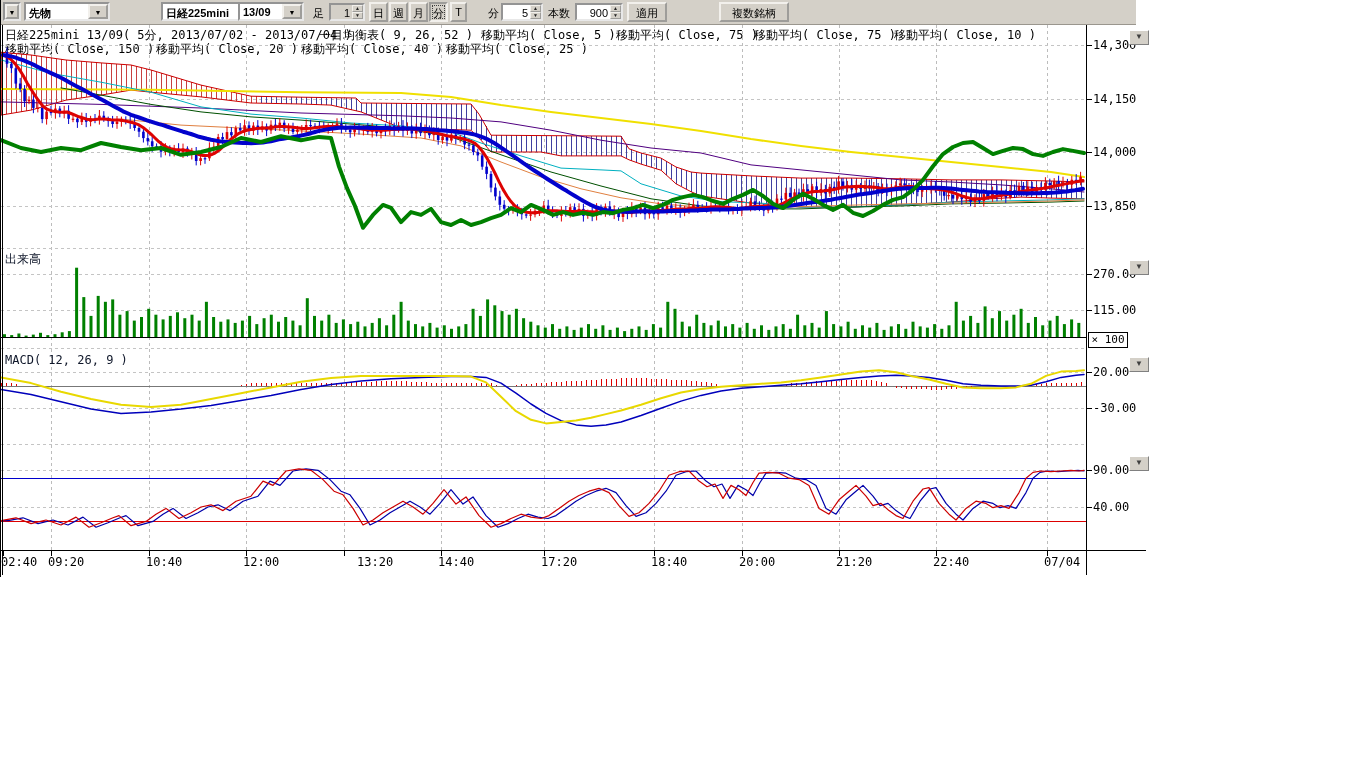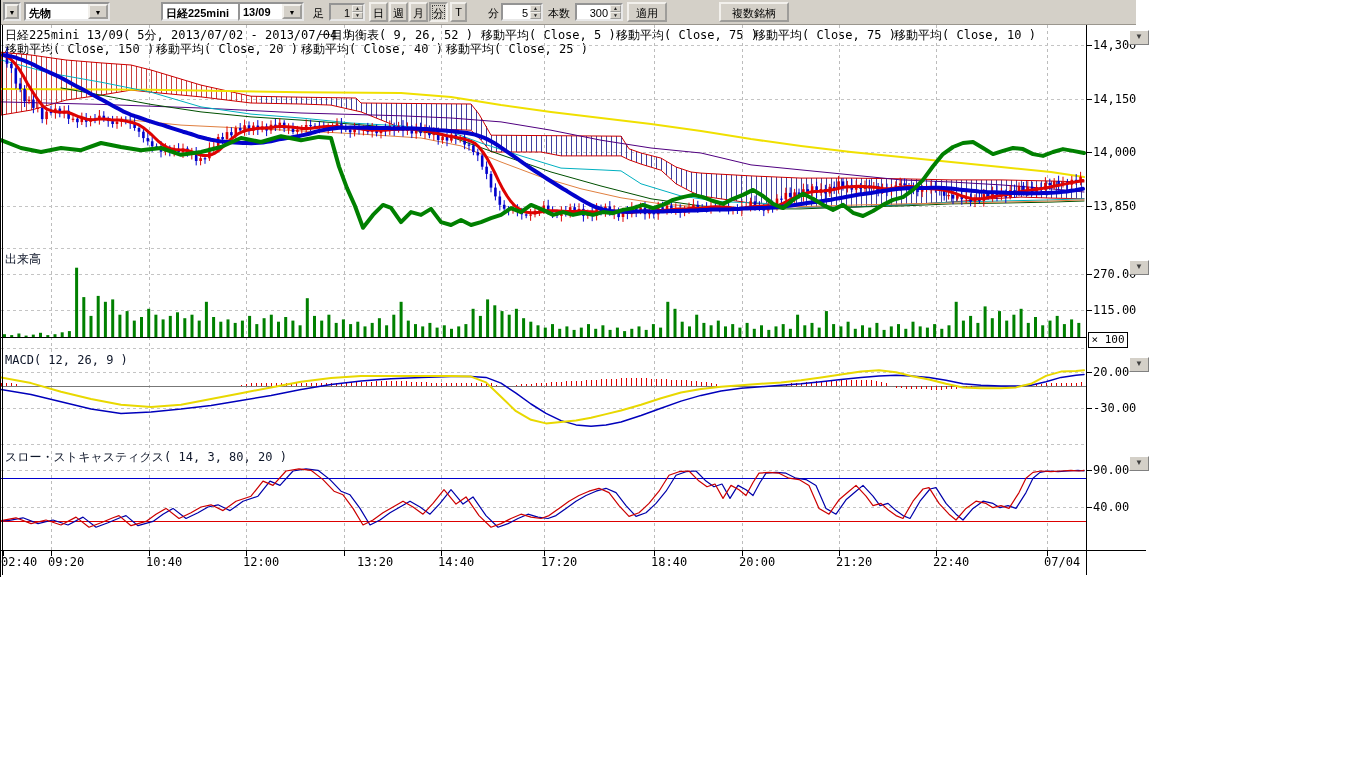--- a/index.html
+++ b/index.html
@@ -77,33 +77,32 @@
     <span class="tlabel" style="left:487px;">分</span>
     <div class="spin" style="left:500px;width:42px;">
       <div class="val">5</div>
       <div class="ud">
         <div>▲</div>
         <div>▼</div>
       </div>
     </div>
     <span class="tlabel" style="left:547px;">本数</span>
     <div class="spin" style="left:574px;width:48px;">
-      <div class="val">300</div>
+      <div class="val">900</div>
       <div class="ud">
         <div>▲</div>
         <div>▼</div>
       </div>
     </div>
     <div class="btn" style="left:626px;width:40px;">適用</div>
     <div class="btn" style="left:718px;width:70px;">複数銘柄</div>
   </div>
 
   <div class="panlabel" style="left:4px;top:251px;">出来高</div>
   <div class="panlabel" style="left:4px;top:353px;">MACD( 12, 26, 9 )</div>
-  <div class="panlabel" style="left:4px;top:449px;">スロー・ストキャスティクス( 14, 3, 80, 20 )</div>
   <div class="mult">× 100</div>
 
   <div class="arrowbtn" style="top:30px;"><span>▼</span></div>
   <div class="arrowbtn" style="top:260px;"><span>▼</span></div>
   <div class="arrowbtn" style="top:357px;"><span>▼</span></div>
   <div class="arrowbtn" style="top:456px;"><span>▼</span></div>
 
   <svg width="1149" height="553" viewBox="0 24 1149 553">
       <g>
         <line x1="50" y1="25" x2="50" y2="550" stroke="#bcbcbc" stroke-width="1" stroke-dasharray="3 3" shape-rendering="crispEdges"></line>

